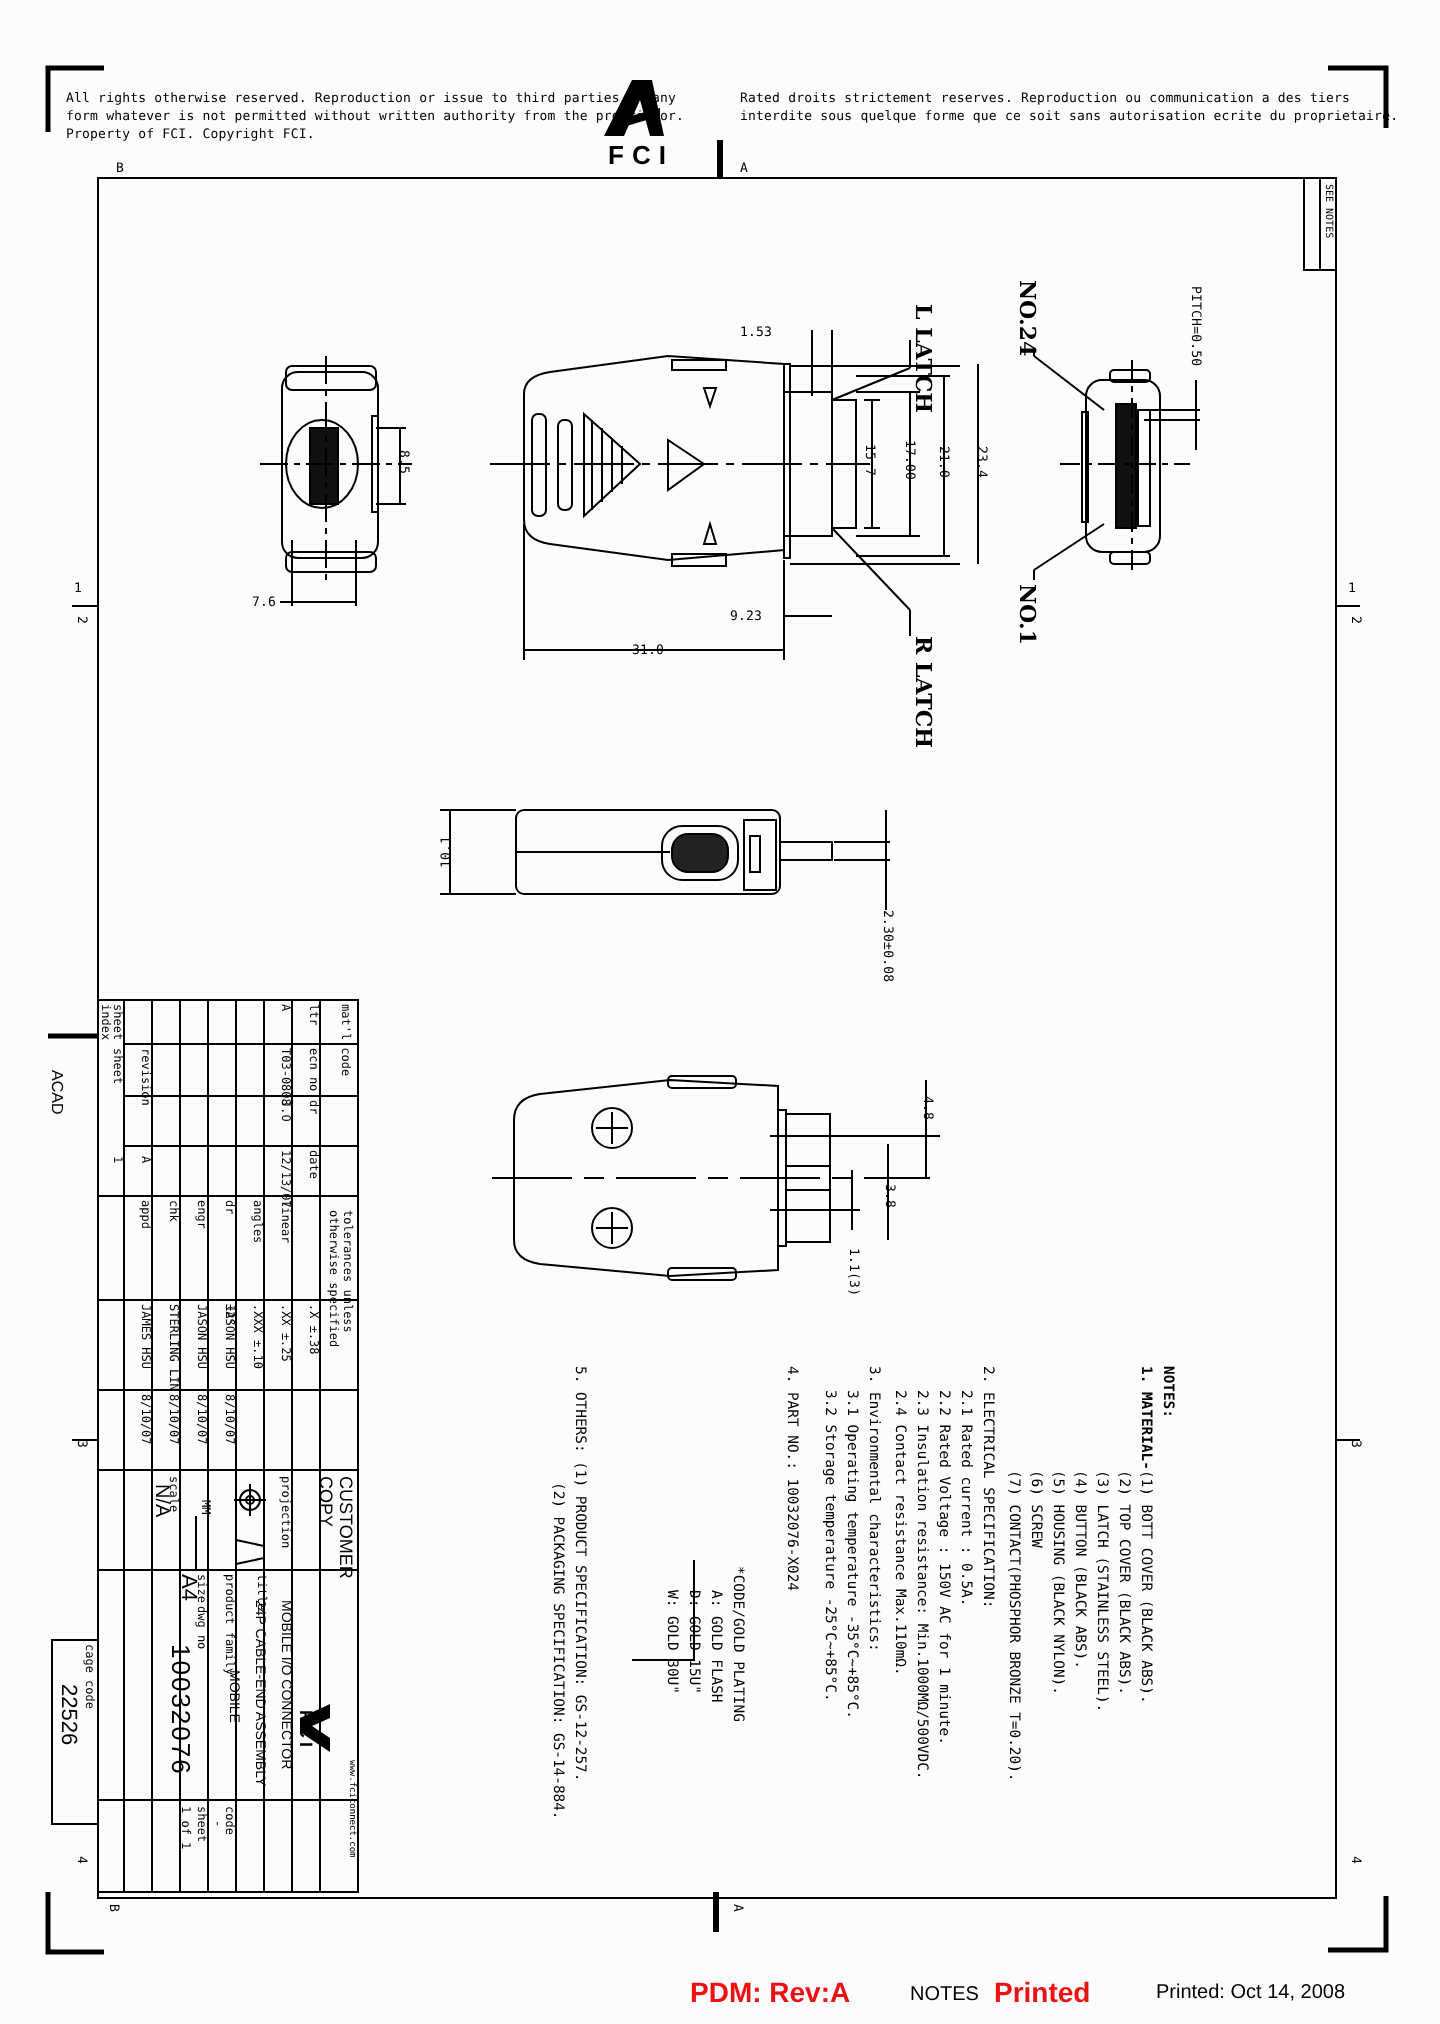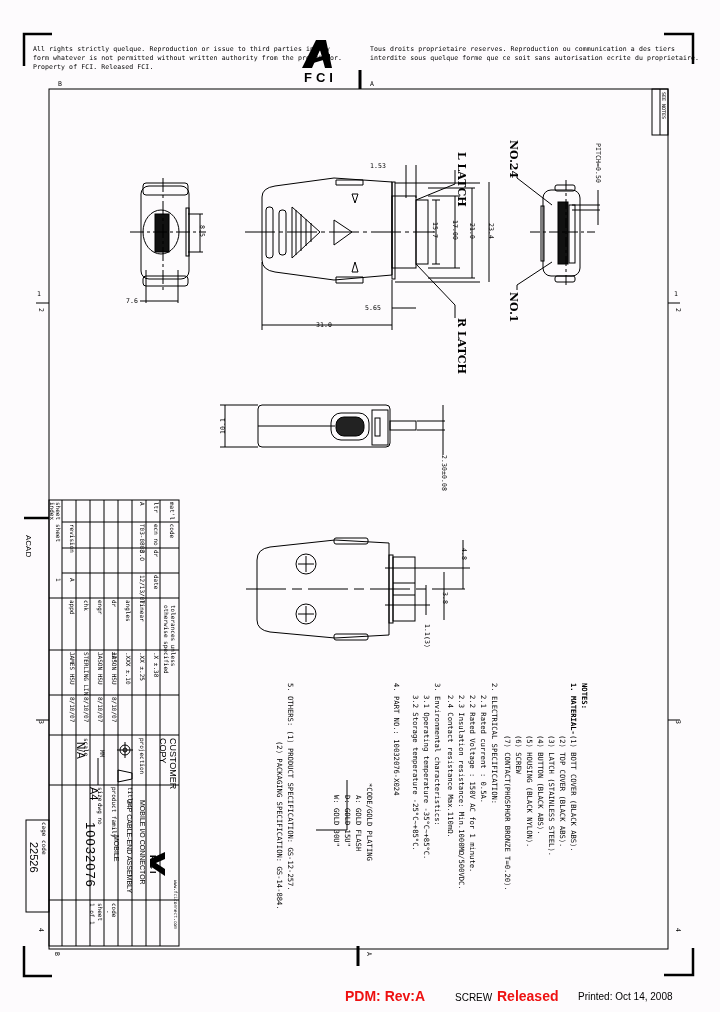--- a/index.html
+++ b/index.html
@@ -179,26 +179,26 @@
   <g fill="#000">
     <path d="M302 68 L316 40 L326 40 L332 68 L325 68 L320 50 L312 68 Z"></path>
     <path d="M308 60 L330 54 L330 58 L310 64 Z"></path>
   </g>
   <g fill="#000">
     <path d="M165 876 L150 866 L150 859 L165 852 L165 859 L156 863 L165 869 Z"></path>
   </g>
 </svg>
 
 <div class="abs sm" style="left:33px;top:45px;">
-  <div>All rights strictly quelque. Reproduction or issue to third parties in any</div>
+  <div>All rights otherwise reserved. Reproduction or issue to third parties in any</div>
   <div>form whatever is not permitted without written authority from the proprietor.</div>
-  <div>Property of FCI. Released FCI.</div>
+  <div>Property of FCI. Copyright FCI.</div>
 </div>
 <div class="abs sm" style="left:370px;top:45px;">
-  <div>Tous droits proprietaire reserves. Reproduction ou communication a des tiers</div>
+  <div>Rated droits strictement reserves. Reproduction ou communication a des tiers</div>
   <div>interdite sous quelque forme que ce soit sans autorisation ecrite du proprietaire.</div>
 </div>
 <div class="abs" style="left:304px;top:70px;font:bold 13px 'Liberation Sans',sans-serif;letter-spacing:4px;">FCI</div>
 
 <div class="abs sm" style="left:58px;top:80px;">B</div>
 <div class="abs sm" style="left:370px;top:80px;">A</div>
 <div class="abs sm rot" style="left:61px;top:952px;">B</div>
 <div class="abs sm rot" style="left:373px;top:952px;">A</div>
 
 <div class="abs sm" style="left:37px;top:290px;">1</div>
@@ -212,21 +212,21 @@
 
 <div class="abs rot" style="left:667px;top:92px;font-size:5px;">SEE NOTES</div>
 
 <div class="abs rot" style="left:468px;top:152px;font:bold 11px 'DejaVu Serif',serif;">L LATCH</div>
 <div class="abs rot" style="left:468px;top:318px;font:bold 11px 'DejaVu Serif',serif;">R LATCH</div>
 <div class="abs sm" style="left:370px;top:162px;">1.53</div>
 <div class="abs sm rot" style="left:439px;top:222px;">15.7</div>
 <div class="abs sm rot" style="left:459px;top:220px;">17.00</div>
 <div class="abs sm rot" style="left:476px;top:223px;">21.0</div>
 <div class="abs sm rot" style="left:495px;top:223px;">23.4</div>
-<div class="abs sm" style="left:365px;top:304px;">5.65</div>
+<div class="abs sm" style="left:365px;top:304px;">9.23</div>
 <div class="abs sm" style="left:316px;top:321px;">31.0</div>
 <div class="abs sm rot" style="left:206px;top:225px;">8.5</div>
 <div class="abs sm" style="left:126px;top:297px;">7.6</div>
 
 <div class="abs rot" style="left:520px;top:140px;font:bold 11px 'DejaVu Serif',serif;">NO.24</div>
 <div class="abs rot" style="left:520px;top:292px;font:bold 11px 'DejaVu Serif',serif;">NO.1</div>
 <div class="abs sm rot" style="left:602px;top:143px;">PITCH=0.50</div>
 
 <div class="abs sm rotl" style="left:219px;top:434px;">10.1</div>
 <div class="abs sm rot" style="left:448px;top:455px;">2.30±0.08</div>
@@ -332,15 +332,15 @@
 <div class="abs tb rot" style="left:118px;top:903px;">code</div>
 <div class="abs tb rot" style="left:112px;top:910px;">-</div>
 <div class="abs tb rot" style="left:104px;top:903px;">sheet</div>
 <div class="abs tb rot" style="left:96px;top:903px;">1 of 1</div>
 
 <div class="abs tb rot" style="left:48px;top:822px;">cage code</div>
 <div class="abs rot" style="left:40px;top:842px;font:11px 'Liberation Sans',sans-serif;">22526</div>
 <div class="abs rot" style="left:33px;top:535px;font:8px 'Liberation Sans',sans-serif;">ACAD</div>
 
 <div class="footer red" style="left:345px;font-size:14px;">PDM: Rev:A</div>
-<div class="footer" style="left:455px;top:992px;font-size:10px;">SCREW</div>
-<div class="footer red" style="left:497px;font-size:14px;">Released</div>
+<div class="footer" style="left:455px;top:992px;font-size:10px;">NOTES</div>
+<div class="footer red" style="left:497px;font-size:14px;">Printed</div>
 <div class="footer" style="left:578px;top:991px;font-size:10px;">Printed: Oct 14, 2008</div>
 
 </body></html>

